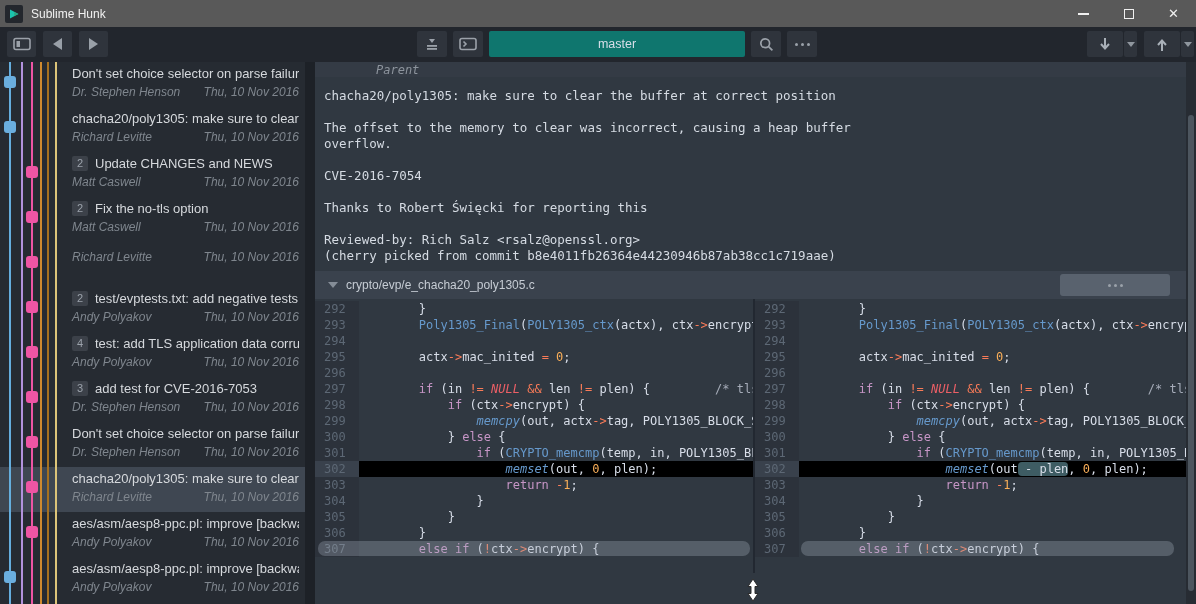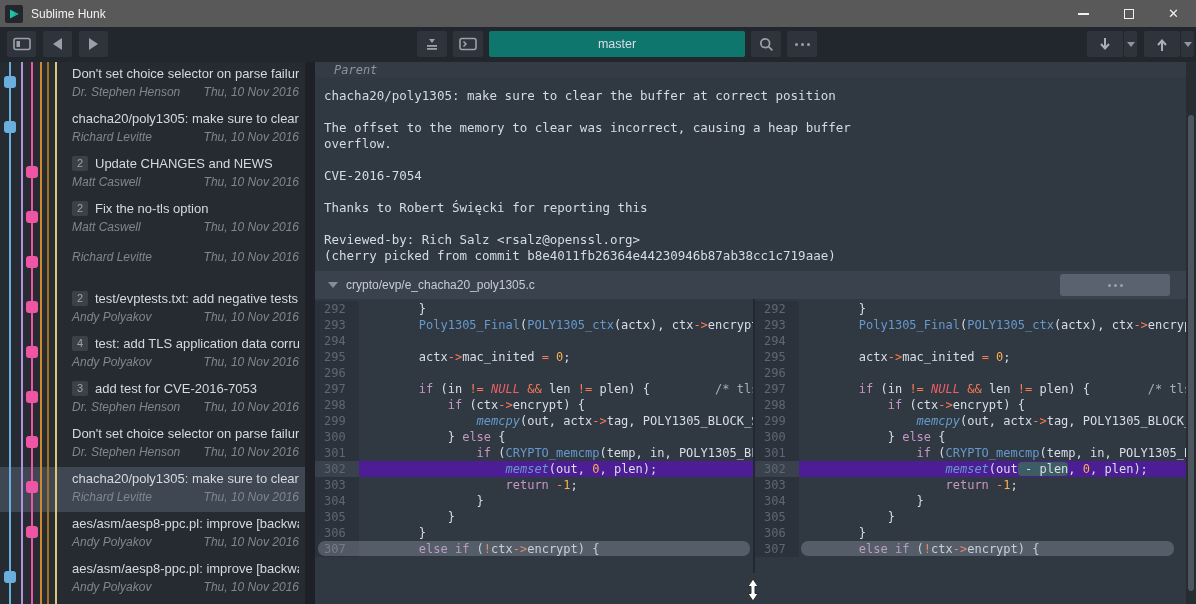--- a/index.html
+++ b/index.html
@@ -58,21 +58,21 @@
            font-style:italic; margin-top:4px; }
   .graph-overlay { position:absolute; left:0; top:0; width:66px; height:542px; pointer-events:none; z-index:3; }
   .gline { position:absolute; top:0; bottom:0; width:2px; }
   .gdot { position:absolute; width:12px; height:12px; border-radius:3px; }
   .sidebar-gap { width:10px; background:#1d2127; }
 
   
   .main { width:871px; background:#303841; position:relative; overflow:hidden; }
   .meta-row { height:15px; background:#343b45; display:flex; align-items:center;
               font-family:"DejaVu Sans Mono",monospace; font-size:12px; }
-  .parent-label { font-style:italic; color:#8d949d; margin-left:19px; width:85px; }
+  .parent-label { font-style:italic; color:#8d949d; margin-left:61px; width:85px; }
   .parent-hash { color:#c3c9d1; }
   .message { margin:0; height:194px; padding:11px 0 0 9px; font-family:"DejaVu Sans Mono",monospace;
              font-size:12.5px; line-height:16px; color:#d5dbe3; white-space:pre; overflow:hidden; }
   .file-header { height:28px; background:#3a424d; display:flex; align-items:center; padding-left:13px;
                  color:#c6ccd4; font-size:12px; }
   .collapse-caret { width:0; height:0; border-left:5px solid transparent; border-right:5px solid transparent;
                     border-top:6px solid #858d97; margin-right:8px; }
   .hdr-btn { width:110px; height:22px; border-radius:3px; display:flex; align-items:center;
              justify-content:center; font-size:12px; color:#d3d8de; }
   .file-more { margin-left:auto; margin-right:16px; background:#59626e; }
@@ -82,21 +82,21 @@
   
   .diff { height:274px; display:flex; position:relative;
           font-family:"DejaVu Sans Mono",monospace; font-size:12px; }
   .pane { position:relative; overflow:hidden; padding-top:2px; }
   .pane-left { width:438px; }
   .divider { width:2px; background:#222831; }
   .pane-right { width:431px; }
   .drow { height:16px; line-height:16px; display:flex; white-space:pre; }
   .lnum { flex:0 0 44px; background:#2c323b; color:#5d6875; padding-left:9px; }
   .codetxt { padding-left:2px; }
-  .drow.changed { background:#4c1d95; }
+  .drow.changed { background:#000000; }
   .drow.changed .lnum { background:#39414c; }
   .s-p { color:#d8dee9; } .s-kw { color:#c695c6; } .s-op { color:#f97b58; }
   .s-num { color:#f9ae58; } .s-nul { color:#ec5f66; font-style:italic; }
   .s-fn { color:#6699cc; } .s-lib { color:#6699cc; font-style:italic; }
   .s-cm { color:#a6acb9; }
   .s-hl { background:#3e5c63; border-radius:4px; color:#d8dee9; }
   .hscroll { position:absolute; top:242px; height:15px; background:rgba(164,175,187,0.32);
              border-radius:7px; z-index:5; }
   .hs-left { left:3px; width:432px; }
   .hs-right { left:46px; right:12px; }

